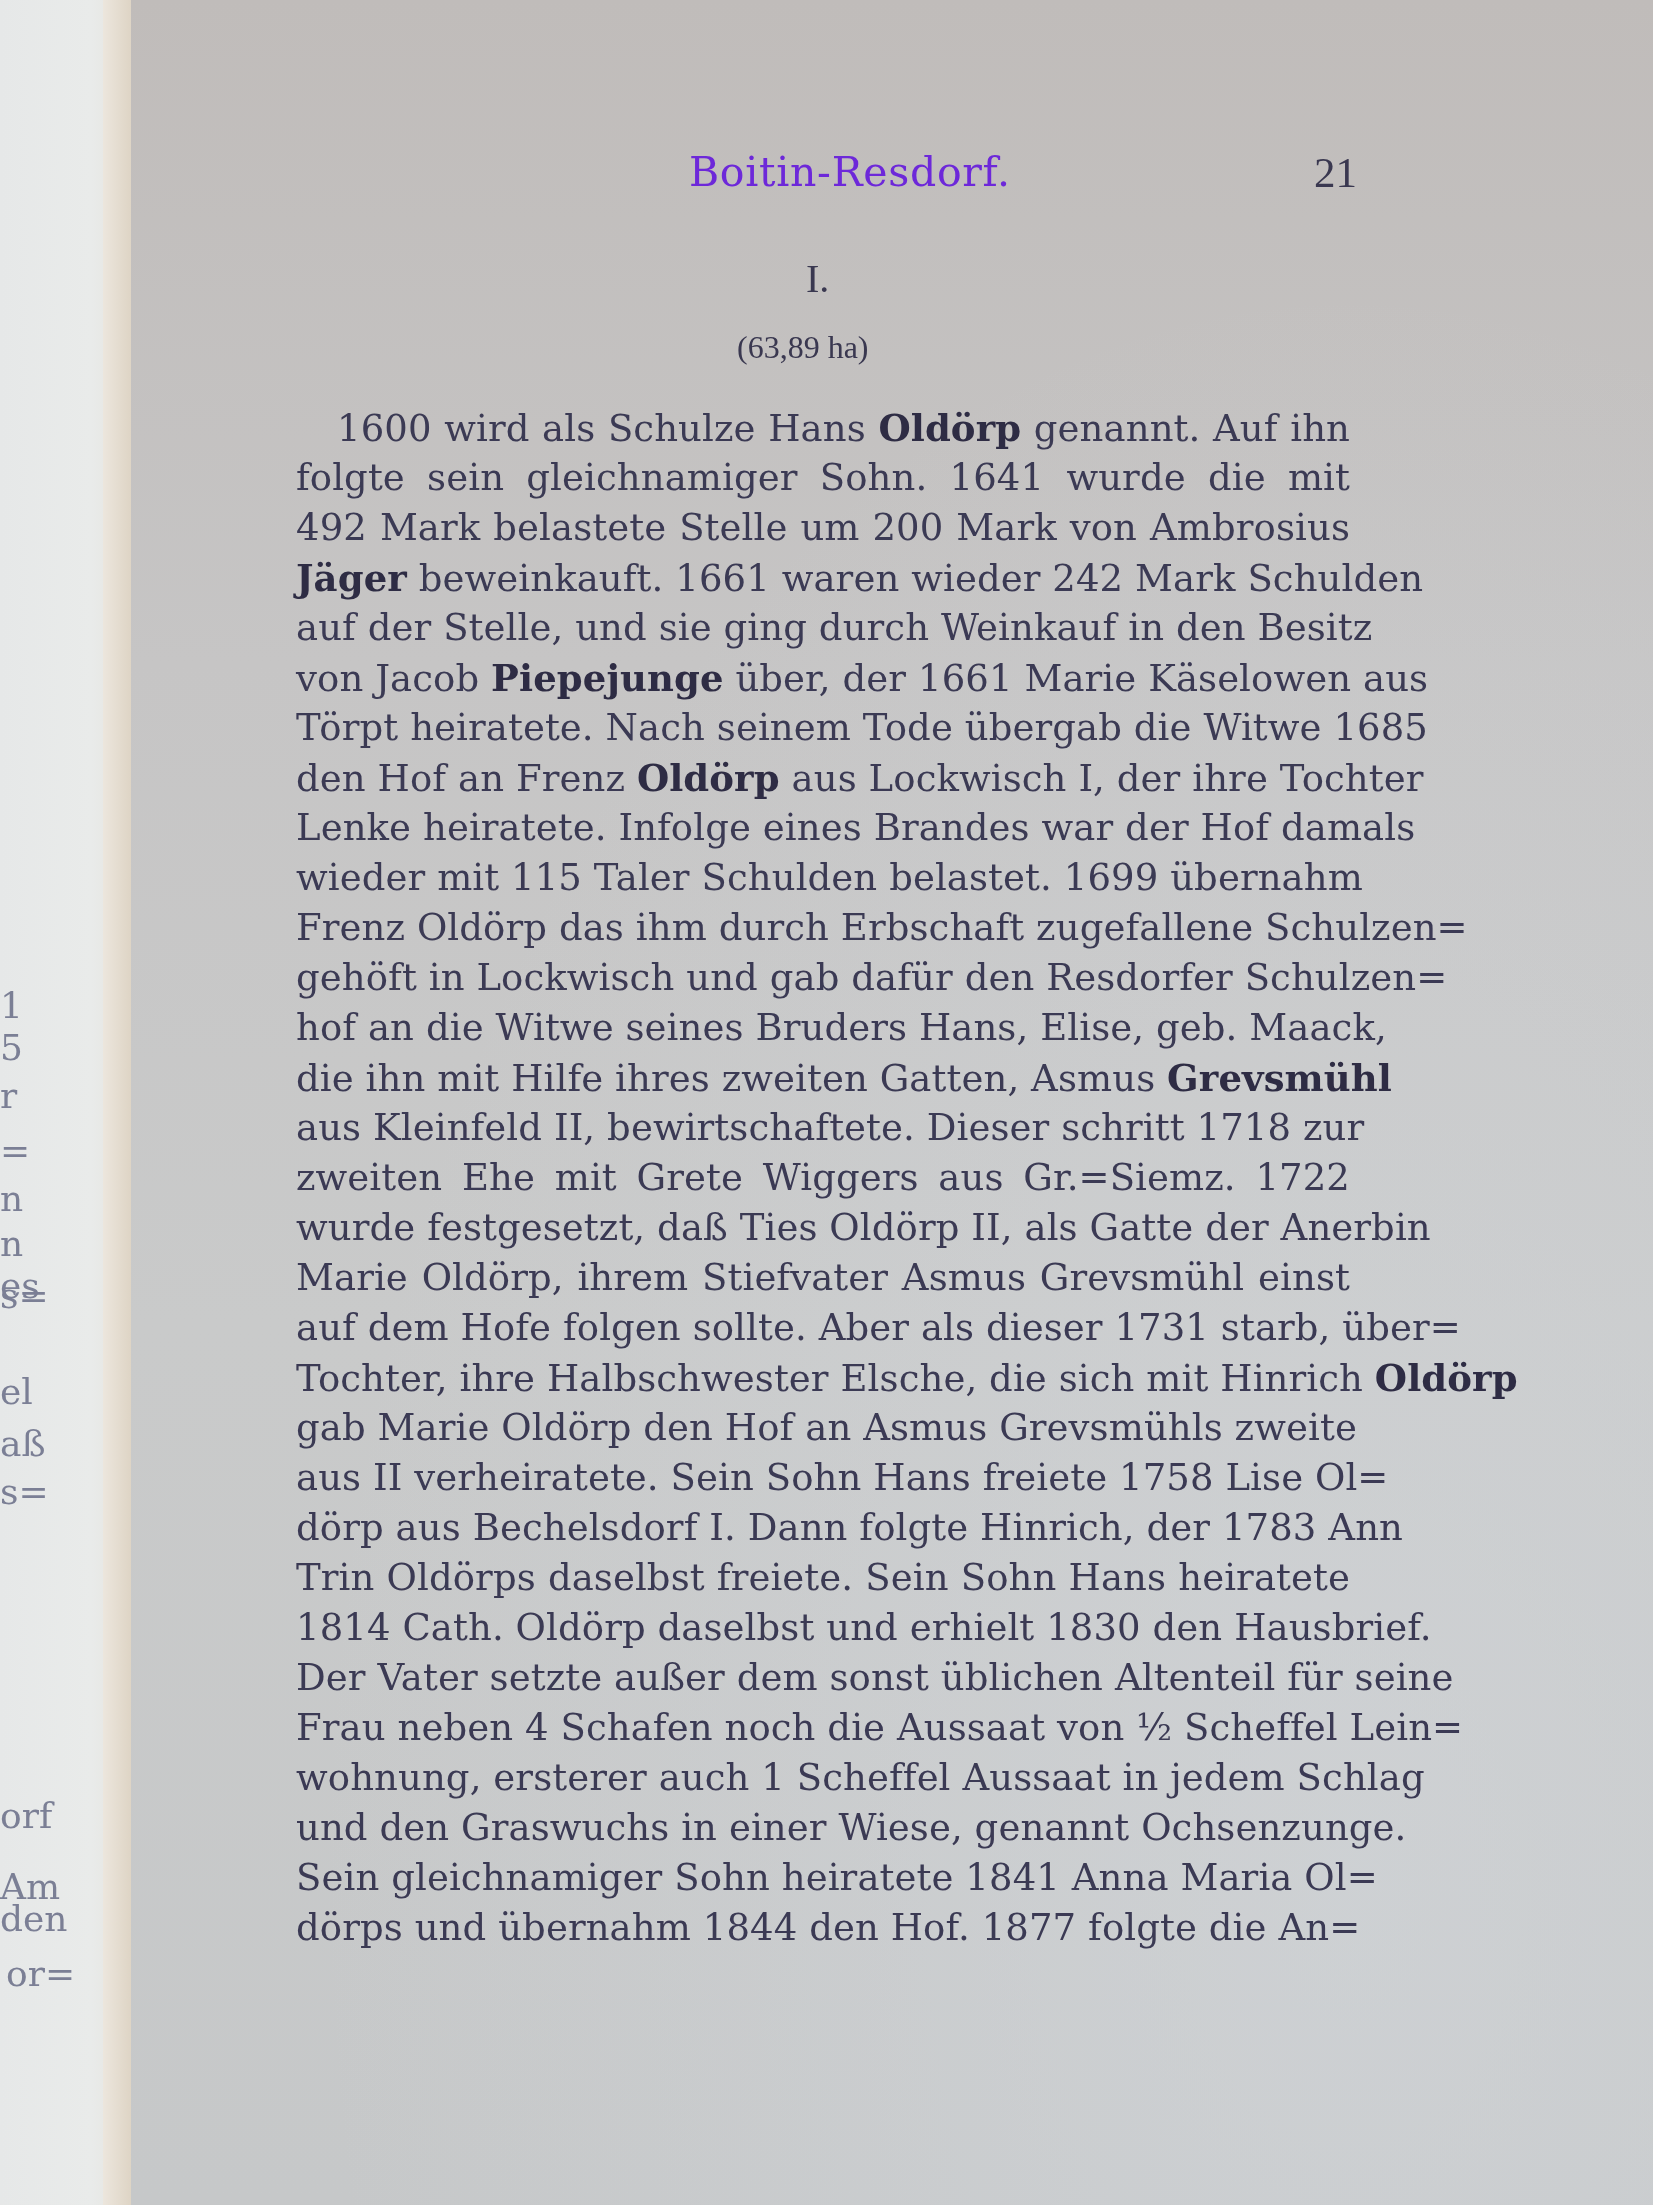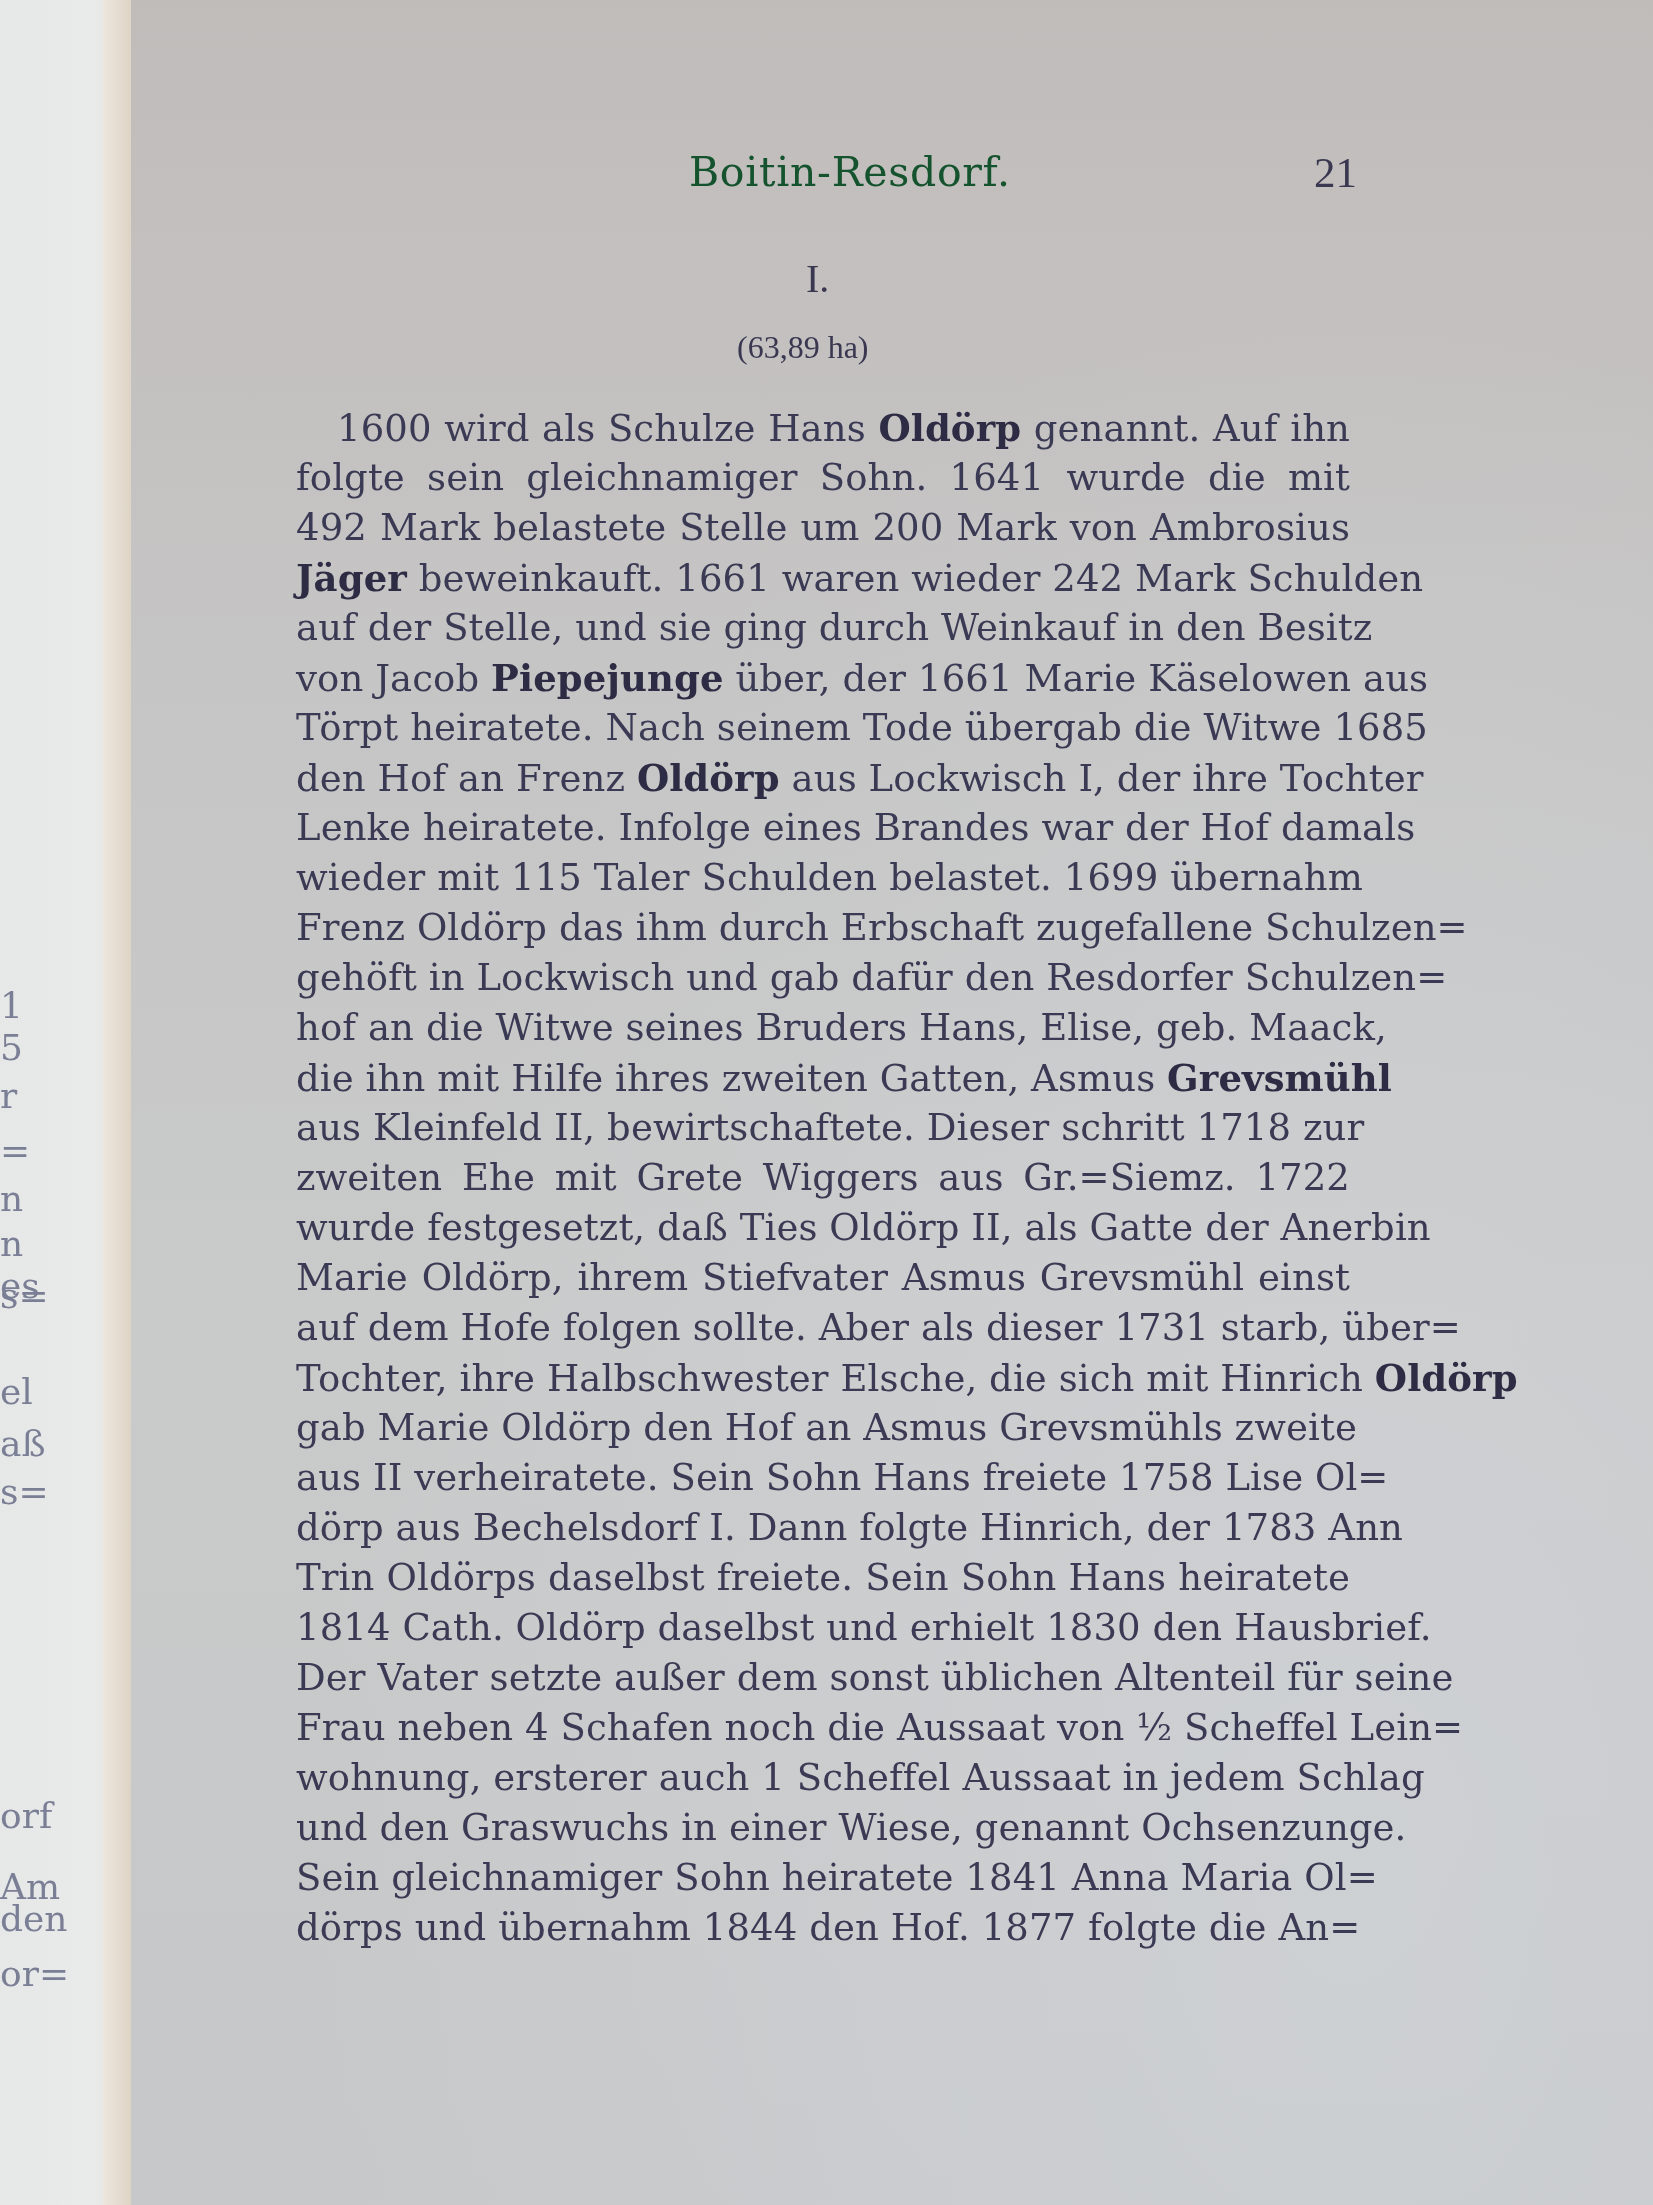--- a/index.html
+++ b/index.html
@@ -23,21 +23,21 @@
       linear-gradient(to bottom, #c0bcba 0%, #c6c5c5 30%, #c9caca 60%, #c6c8c9 100%);
   }
   .left-fragments {
     position: absolute; left: 0; top: 0; width: 55px; height: 2205px;
   }
   .frag {
     position: absolute; left: 0; font-size: 36px; color: #7b7f95;
     font-family: "DejaVu Serif", serif; white-space: nowrap;
   }
   .running-head {
-    position: absolute; left: 689px; top: 148px; font-size: 41px; color: #14532d;
+    position: absolute; left: 689px; top: 148px; font-size: 41px; color: #6d28d9;
     font-family: "DejaVu Serif", serif; letter-spacing: 0.7px;
   }
   .page-number {
     position: absolute; right: 296px; top: 148px; font-size: 43px; color: #3a3850;
     font-family: "Liberation Serif", serif;
   }
   .section-numeral {
     position: absolute; left: 806px; top: 255px; font-size: 40px; color: #3a3850;
     font-family: "Liberation Serif", serif;
   }
@@ -68,21 +68,21 @@
       <div class="frag" style="top: 1178px;">n</div>
       <div class="frag" style="top: 1223px;">n</div>
       <div class="frag" style="top: 1275px;">s=</div>
       <div class="frag" style="top: 1265px;">es</div>
       <div class="frag" style="top: 1371px;">el</div>
       <div class="frag" style="top: 1423px;">aß</div>
       <div class="frag" style="top: 1471px;">s=</div>
       <div class="frag" style="top: 1795px;">orf</div>
       <div class="frag" style="top: 1846px; margin-top: 20px;">Am</div>
       <div class="frag" style="top: 1898px;">den</div>
-      <div class="frag" style="top: 1953px;">or=</div>
+      <div class="frag" style="top: 1953px; padding-left: 6px;">or=</div>
     </div>
 </div>
 <div class="gutter"></div>
 
 <div class="right-page"></div>
 
 <div class="running-head">Boitin-Resdorf.</div>
 <div class="page-number">21</div>
 <div class="section-numeral">I.</div>
 <div class="area">(63,89 ha)</div>

